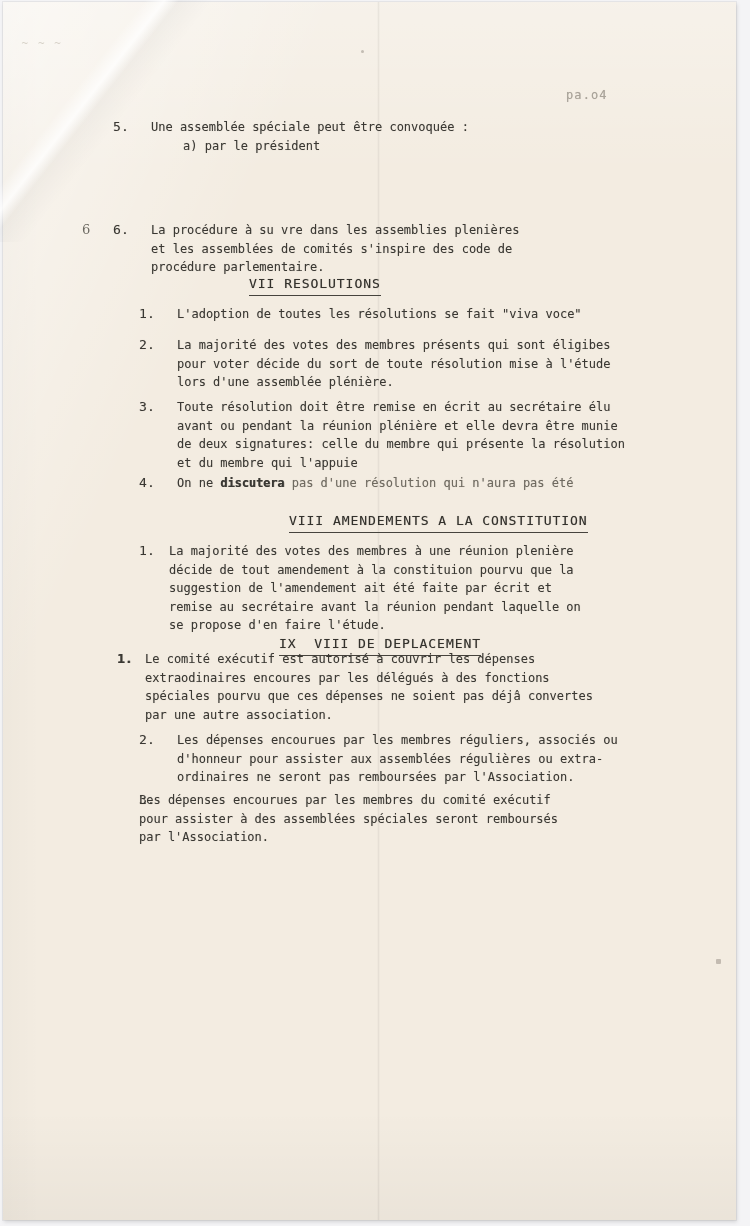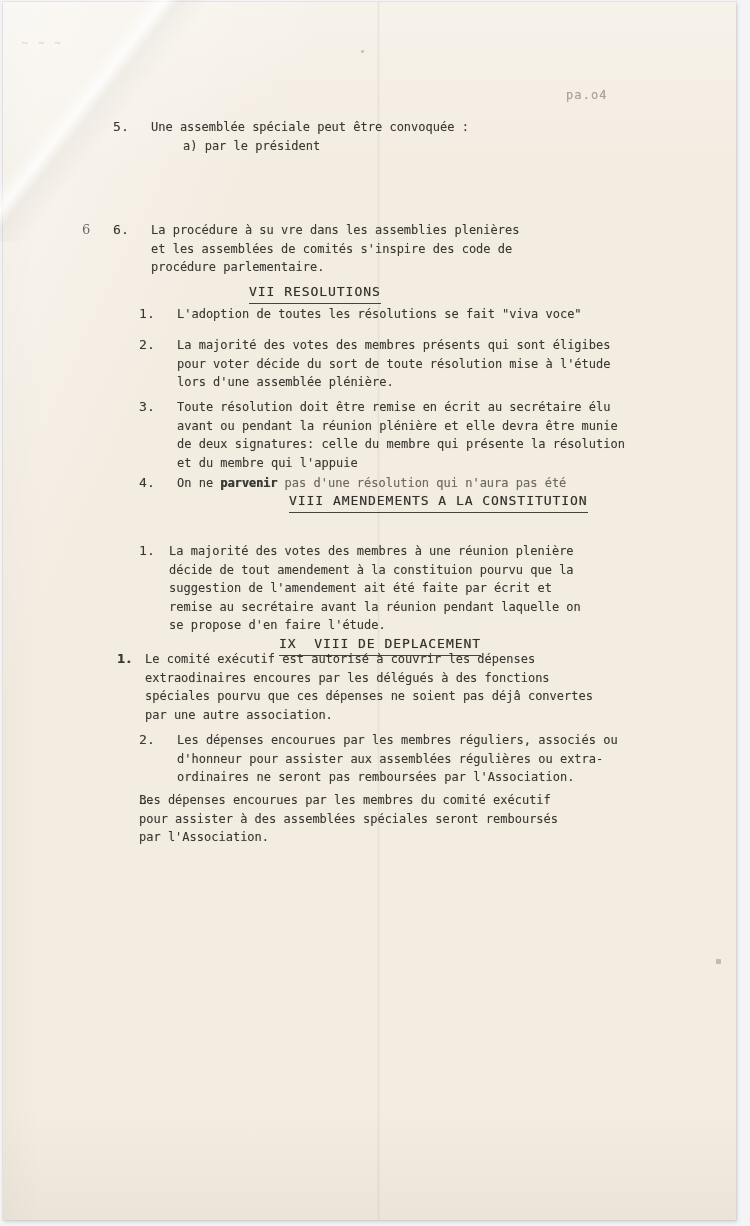--- a/index.html
+++ b/index.html
@@ -187,21 +187,21 @@
 
     <div id="margin-mark">6</div>
 
     <div class="block" style="left:110px; top:219px;">
       <span class="num" style="left:0; top:0;">6.</span>
       <div class="body-lines" style="margin-left:38px;" id="item6">La procédure à su vre dans les assemblies plenières
 et les assemblées de comités s'inspire des code de
 procédure parlementaire.</div>
     </div>
 
-    <div class="heading" style="left:246px; top:273px;margin-top:8px;">VII RESOLUTIONS</div>
+    <div class="heading" style="left:246px; top:273px;">VII RESOLUTIONS</div>
 
     <div class="block" style="left:136px; top:303px;">
       <span class="num" style="left:0; top:0;">1.</span>
       <div class="body-lines" style="margin-left:38px;" id="vii-1">L'adoption de toutes les résolutions se fait "viva voce"</div>
     </div>
 
     <div class="block" style="left:136px; top:334px;">
       <span class="num" style="left:0; top:0;">2.</span>
       <div class="body-lines" style="margin-left:38px;" id="vii-2">La majorité des votes des membres présents qui sont éligibes
 pour voter décide du sort de toute résolution mise à l'étude
@@ -211,24 +211,24 @@
     <div class="block" style="left:136px; top:396px;">
       <span class="num" style="left:0; top:0;">3.</span>
       <div class="body-lines" style="margin-left:38px;" id="vii-3">Toute résolution doit être remise en écrit au secrétaire élu
 avant ou pendant la réunion plénière et elle devra être munie
 de deux signatures: celle du membre qui présente la résolution
 et du membre qui l'appuie</div>
     </div>
 
     <div class="block" style="left:136px; top:472px;">
       <span class="num" style="left:0; top:0;">4.</span>
-      <div class="body-lines" style="margin-left:38px;"><span>On ne </span><span class="overtyped">parvenir</span><span class="faint"> pas d'une résolution qui n'aura pas été</span></div>
-    </div>
-
-    <div class="heading" style="left:286px; top:490px;">VIII AMENDEMENTS A LA CONSTITUTION</div>
+      <div class="body-lines" style="margin-left:38px;"><span>On ne </span><span class="overtyped">discutera</span><span class="faint"> pas d'une résolution qui n'aura pas été</span></div>
+    </div>
+
+    <div class="heading" style="left:286px; top:510px;">VIII AMENDEMENTS A LA CONSTITUTION</div>
 
     <div class="block" style="left:136px; top:540px;">
       <span class="num" style="left:0; top:0;">1.</span>
       <div class="body-lines" style="margin-left:30px;" id="viii-1">La majorité des votes des membres à une réunion plenière
 décide de tout amendement à la constituion pourvu que la
 suggestion de l'amendement ait été faite par écrit et
 remise au secrétaire avant la réunion pendant laquelle on
 se propose d'en faire l'étude.</div>
     </div>
 

